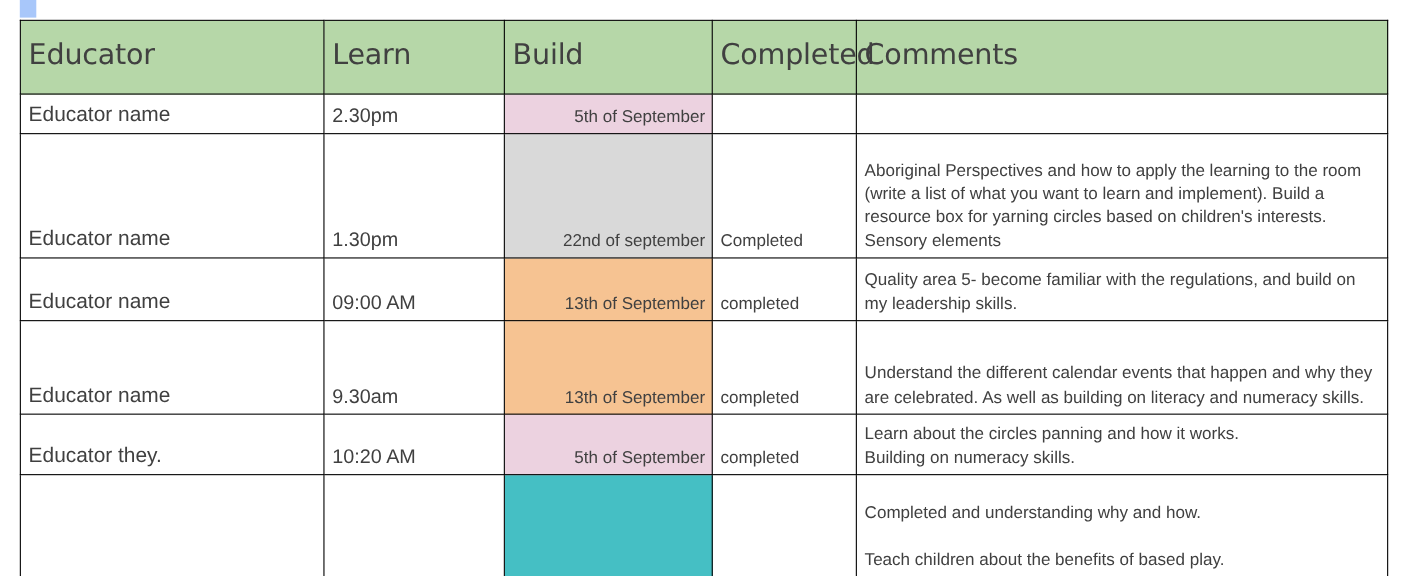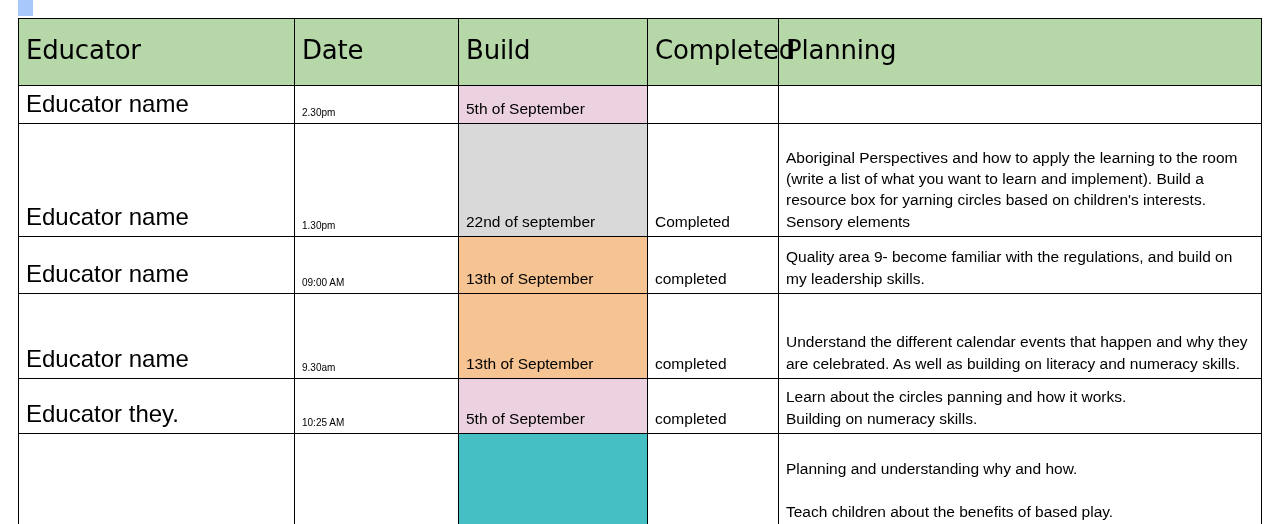--- a/index.html
+++ b/index.html
@@ -45,21 +45,21 @@
     table-layout: fixed;
     width: 1243px;
     background: #ffffff;
   }
 
   table.doc-table td,
   table.doc-table th {
     border: 1.6px solid #000000;
     vertical-align: bottom;
     padding: 3px 6px 4px 7px;
-    color: #000000;
+    color: #404040;
     background-clip: padding-box;
   }
 
   
   tr.header-row th {
     background: #b6d7a8;
     height: 57px;
     vertical-align: middle;
     text-align: left;
     font-weight: normal;
@@ -72,34 +72,35 @@
 
   
   col.c-educator  { width: 276px; }
   col.c-time      { width: 164px; }
   col.c-date      { width: 189px; }
   col.c-completed { width: 131px; }
   col.c-comments  { width: 483px; }
 
   
   td.educator {
-    font-size: 24px;
+    font-size: 19px;
     line-height: 1.25;
     padding-bottom: 5px;
   }
   td.time {
-    font-size: 10px;
+    font-size: 18px;
     line-height: 1.3;
     padding-bottom: 6px;
     border-radius: 14px;
   }
   td.date {
     font-size: 15.5px;
     line-height: 1.3;
     padding-bottom: 6px;
+    text-align: right;
   }
   td.completed {
     font-size: 15.5px;
     line-height: 1.3;
     padding-bottom: 6px;
   }
   td.comments {
     font-size: 15.5px;
     line-height: 1.38;
     vertical-align: top;
@@ -122,24 +123,24 @@
         <col class="c-educator">
         <col class="c-time">
         <col class="c-date">
         <col class="c-completed">
         <col class="c-comments">
       </colgroup>
 
       <thead>
         <tr class="header-row">
           <th>Educator</th>
-          <th>Date</th>
+          <th>Learn</th>
           <th>Build</th>
           <th>Completed</th>
-          <th>Planning</th>
+          <th>Comments</th>
         </tr>
       </thead>
 
       <tbody>
 
         <tr style="height:36px">
           <td class="educator">Educator name</td>
           <td class="time">2.30pm</td>
           <td class="date" style="background: rgb(236, 210, 224);">5th of September</td>
           <td class="completed"></td>
@@ -152,47 +153,47 @@
           <td class="date" style="background: rgb(217, 217, 217);">22nd of september</td>
           <td class="completed">Completed</td>
           <td class="comments">Aboriginal Perspectives and how to apply the learning to the room (write a list of what you want to learn and implement). Build a resource box for yarning circles based on children's interests. Sensory elements</td>
         </tr>
 
         <tr style="height:57px">
           <td class="educator">Educator name</td>
           <td class="time">09:00 AM</td>
           <td class="date" style="background: rgb(246, 195, 146);">13th of September</td>
           <td class="completed">completed</td>
-          <td class="comments">Quality area 9- become familiar with the regulations, and build on my leadership skills.</td>
+          <td class="comments">Quality area 5- become familiar with the regulations, and build on my leadership skills.</td>
         </tr>
 
         <tr style="height:85px">
           <td class="educator">Educator name</td>
           <td class="time">9.30am</td>
           <td class="date" style="background: rgb(246, 195, 146);">13th of September</td>
           <td class="completed">completed</td>
           <td class="comments">Understand the different calendar events that happen and why they are celebrated. As well as building on literacy and numeracy skills.</td>
         </tr>
 
         <tr style="height:55px">
           <td class="educator">Educator they.</td>
-          <td class="time">10:25 AM</td>
+          <td class="time">10:20 AM</td>
           <td class="date" style="background: rgb(236, 210, 224);">5th of September</td>
           <td class="completed">completed</td>
           <td class="comments">Learn about the circles panning and how it works.
 Building on numeracy skills.</td>
         </tr>
 
         <tr style="height:85px">
           <td class="educator">Educator name</td>
           <td class="time">9.30am</td>
           <td class="date" style="background: rgb(69, 191, 196);">11th of September</td>
           <td class="completed">completed</td>
           <td class="comments">
-            <span>Planning and understanding why and how.</span><br>
+            <span>Completed and understanding why and how.</span><br>
             <span>Teach children about the benefits of based play.</span><br>
             
           </td>
         </tr>
 
       </tbody>
     </table>
   </div>
 </div>
 

